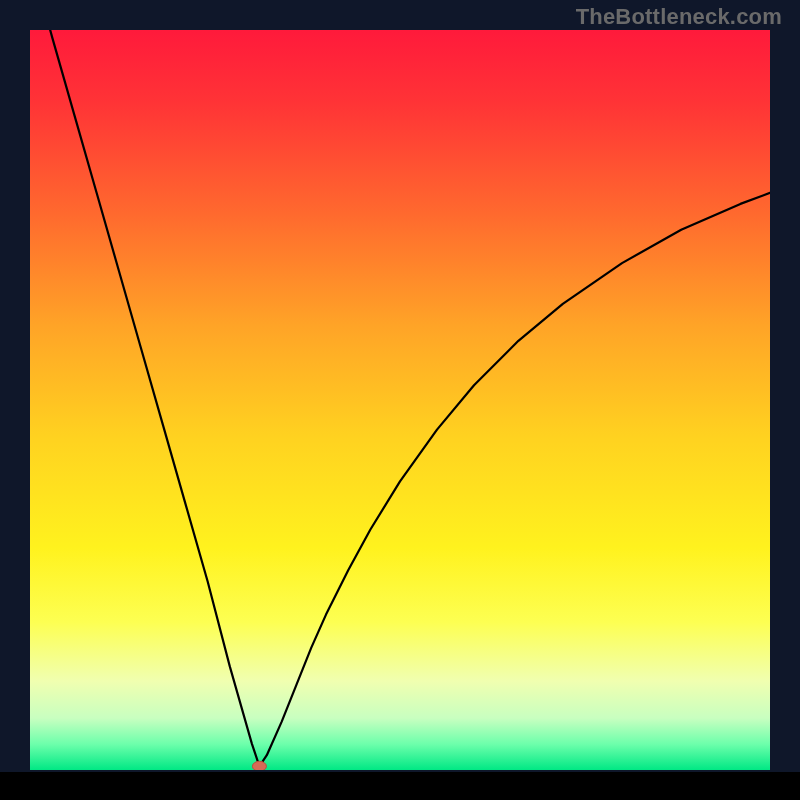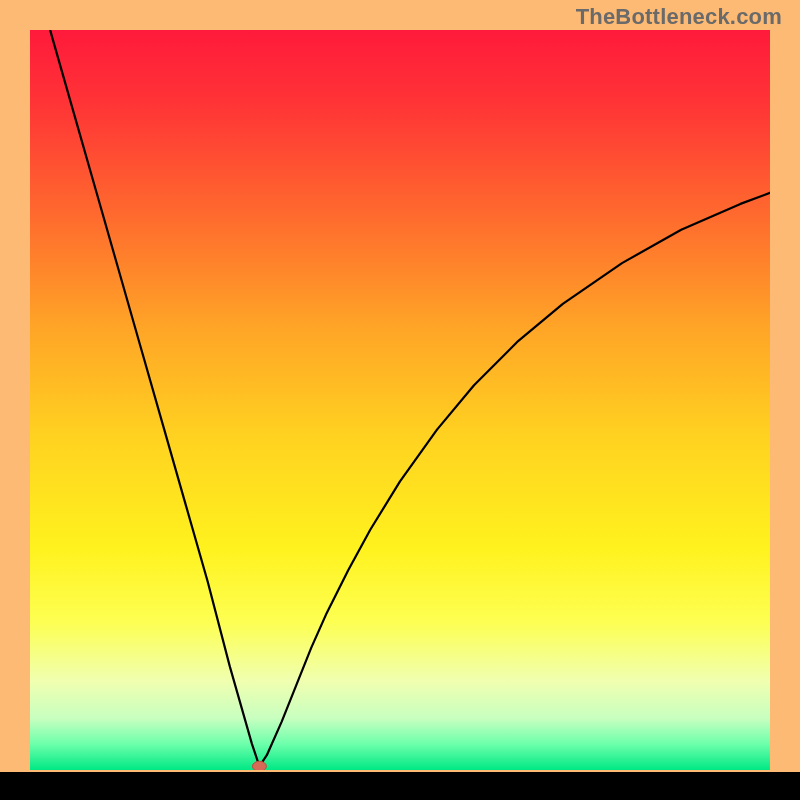--- a/index.html
+++ b/index.html
@@ -9,21 +9,21 @@
     height: 800px;
     background: #000000;
     overflow: hidden;
   }
   .frame {
     position: absolute;
     top: 0;
     left: 0;
     width: 800px;
     height: 772px;
-    background: #fdba74;
+    background: #0f172a;
   }
   .watermark {
     position: absolute;
     top: 4px;
     right: 18px;
     font-family: Arial, Helvetica, sans-serif;
     font-size: 22px;
     font-weight: 600;
     color: #6a6a6a;
     letter-spacing: 0.2px;

